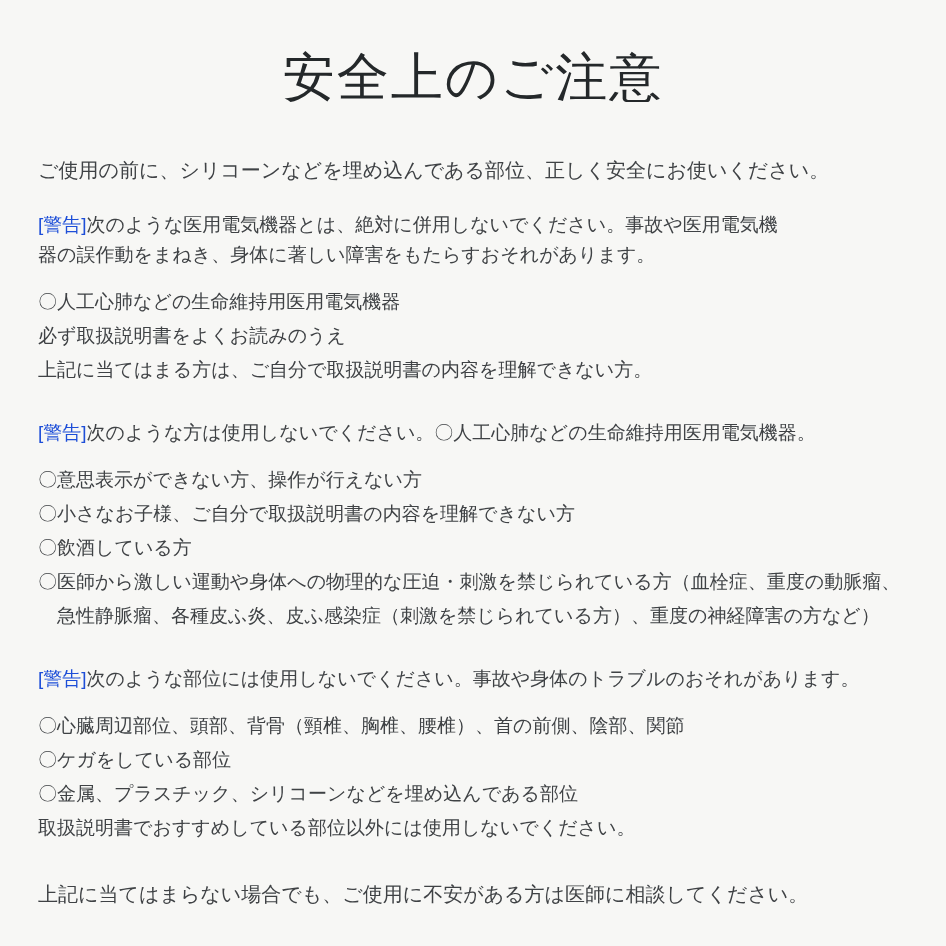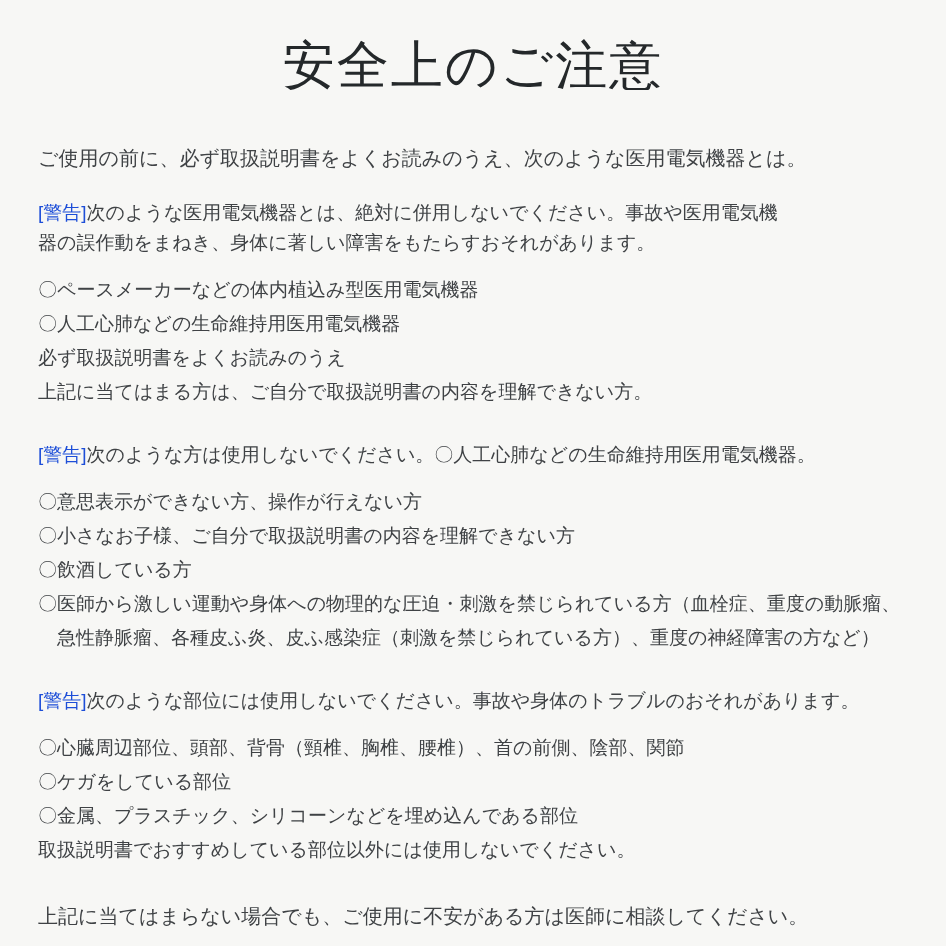--- a/index.html
+++ b/index.html
@@ -11,21 +11,21 @@
     height: 946px;
     background: #f7f7f5;
     font-family: "Liberation Sans", "DejaVu Sans", sans-serif;
     color: #3f4245;
     overflow: hidden;
   }
   .page {
     box-sizing: border-box;
     width: 946px;
     height: 946px;
-    padding: 26px 38px 0 38px;
+    padding: 38px 38px 0 38px;
   }
   .page-title {
     font-size: 52px;
     font-weight: 400;
     color: #24282a;
     text-align: center;
     margin: 6px 0 42px 0;
     letter-spacing: 2px;
     line-height: 1.3;
   }
@@ -64,27 +64,26 @@
     white-space: pre-line;
   }
 </style>
 </head>
 <body>
 
 <div class="page">
 
   <h1 class="page-title">安全上のご注意</h1>
 
-  <p class="intro">ご使用の前に、必ず取扱説明書をよくお読みのうえ、次のような医用電気機器とは。</p>
+  <p class="intro">ご使用の前に、シリコーンなどを埋め込んである部位、正しく安全にお使いください。</p>
 
   <section class="section">
     <p class="section-heading"><span class="warn-label">[警告]</span><span class="heading-text">次のような医用電気機器とは、絶対に併用しないでください。事故や医用電気機
 器の誤作動をまねき、身体に著しい障害をもたらすおそれがあります。</span></p>
     <div class="list">
-      <div class="item">〇ペースメーカーなどの体内植込み型医用電気機器</div>
       <div class="item">〇人工心肺などの生命維持用医用電気機器</div>
       <div class="item">必ず取扱説明書をよくお読みのうえ</div>
       <div class="item">上記に当てはまる方は、ご自分で取扱説明書の内容を理解できない方。</div>
     </div>
   </section>
 
   <section class="section">
     <p class="section-heading"><span class="warn-label">[警告]</span><span class="heading-text">次のような方は使用しないでください。〇人工心肺などの生命維持用医用電気機器。</span></p>
     <div class="list">
       <div class="item">〇意思表示ができない方、操作が行えない方</div>

